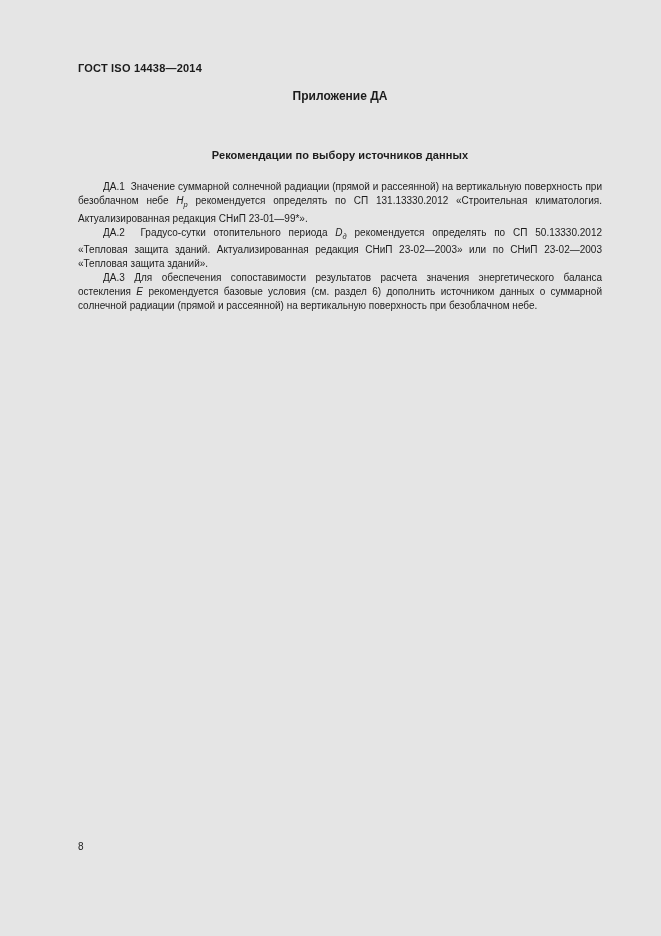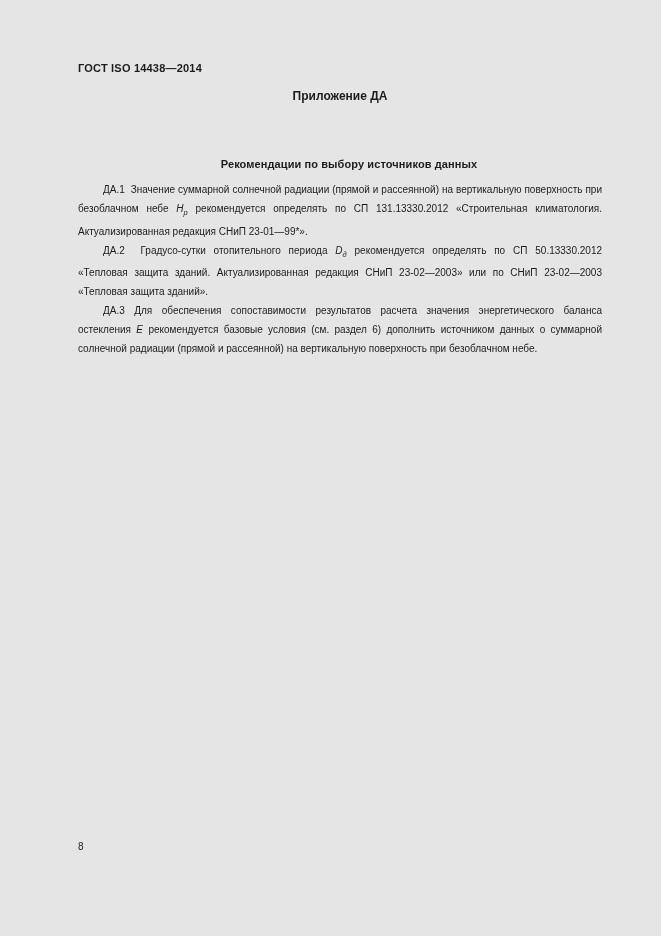--- a/index.html
+++ b/index.html
@@ -35,33 +35,33 @@
   .annex-label, .annex-type {
     font-size: 12px;
     font-weight: bold;
     line-height: 15px;
   }
   .annex-title {
     position: absolute;
     left: 78px;
     top: 149px;
     width: 524px;
-    margin: 9px;
+    margin: 0;
     text-align: center;
     font-size: 11px;
     font-weight: bold;
     letter-spacing: 0.1px;
   }
   .body-text {
     position: absolute;
     left: 78px;
     top: 180px;
     width: 524px;
     font-size: 10px;
-    line-height: 19px;
+    line-height: 14px;
     text-align: justify;
   }
   .para {
     margin: 0;
     padding: 0;
     text-indent: 25px;
   }
   .var {
     font-style: italic;
   }

